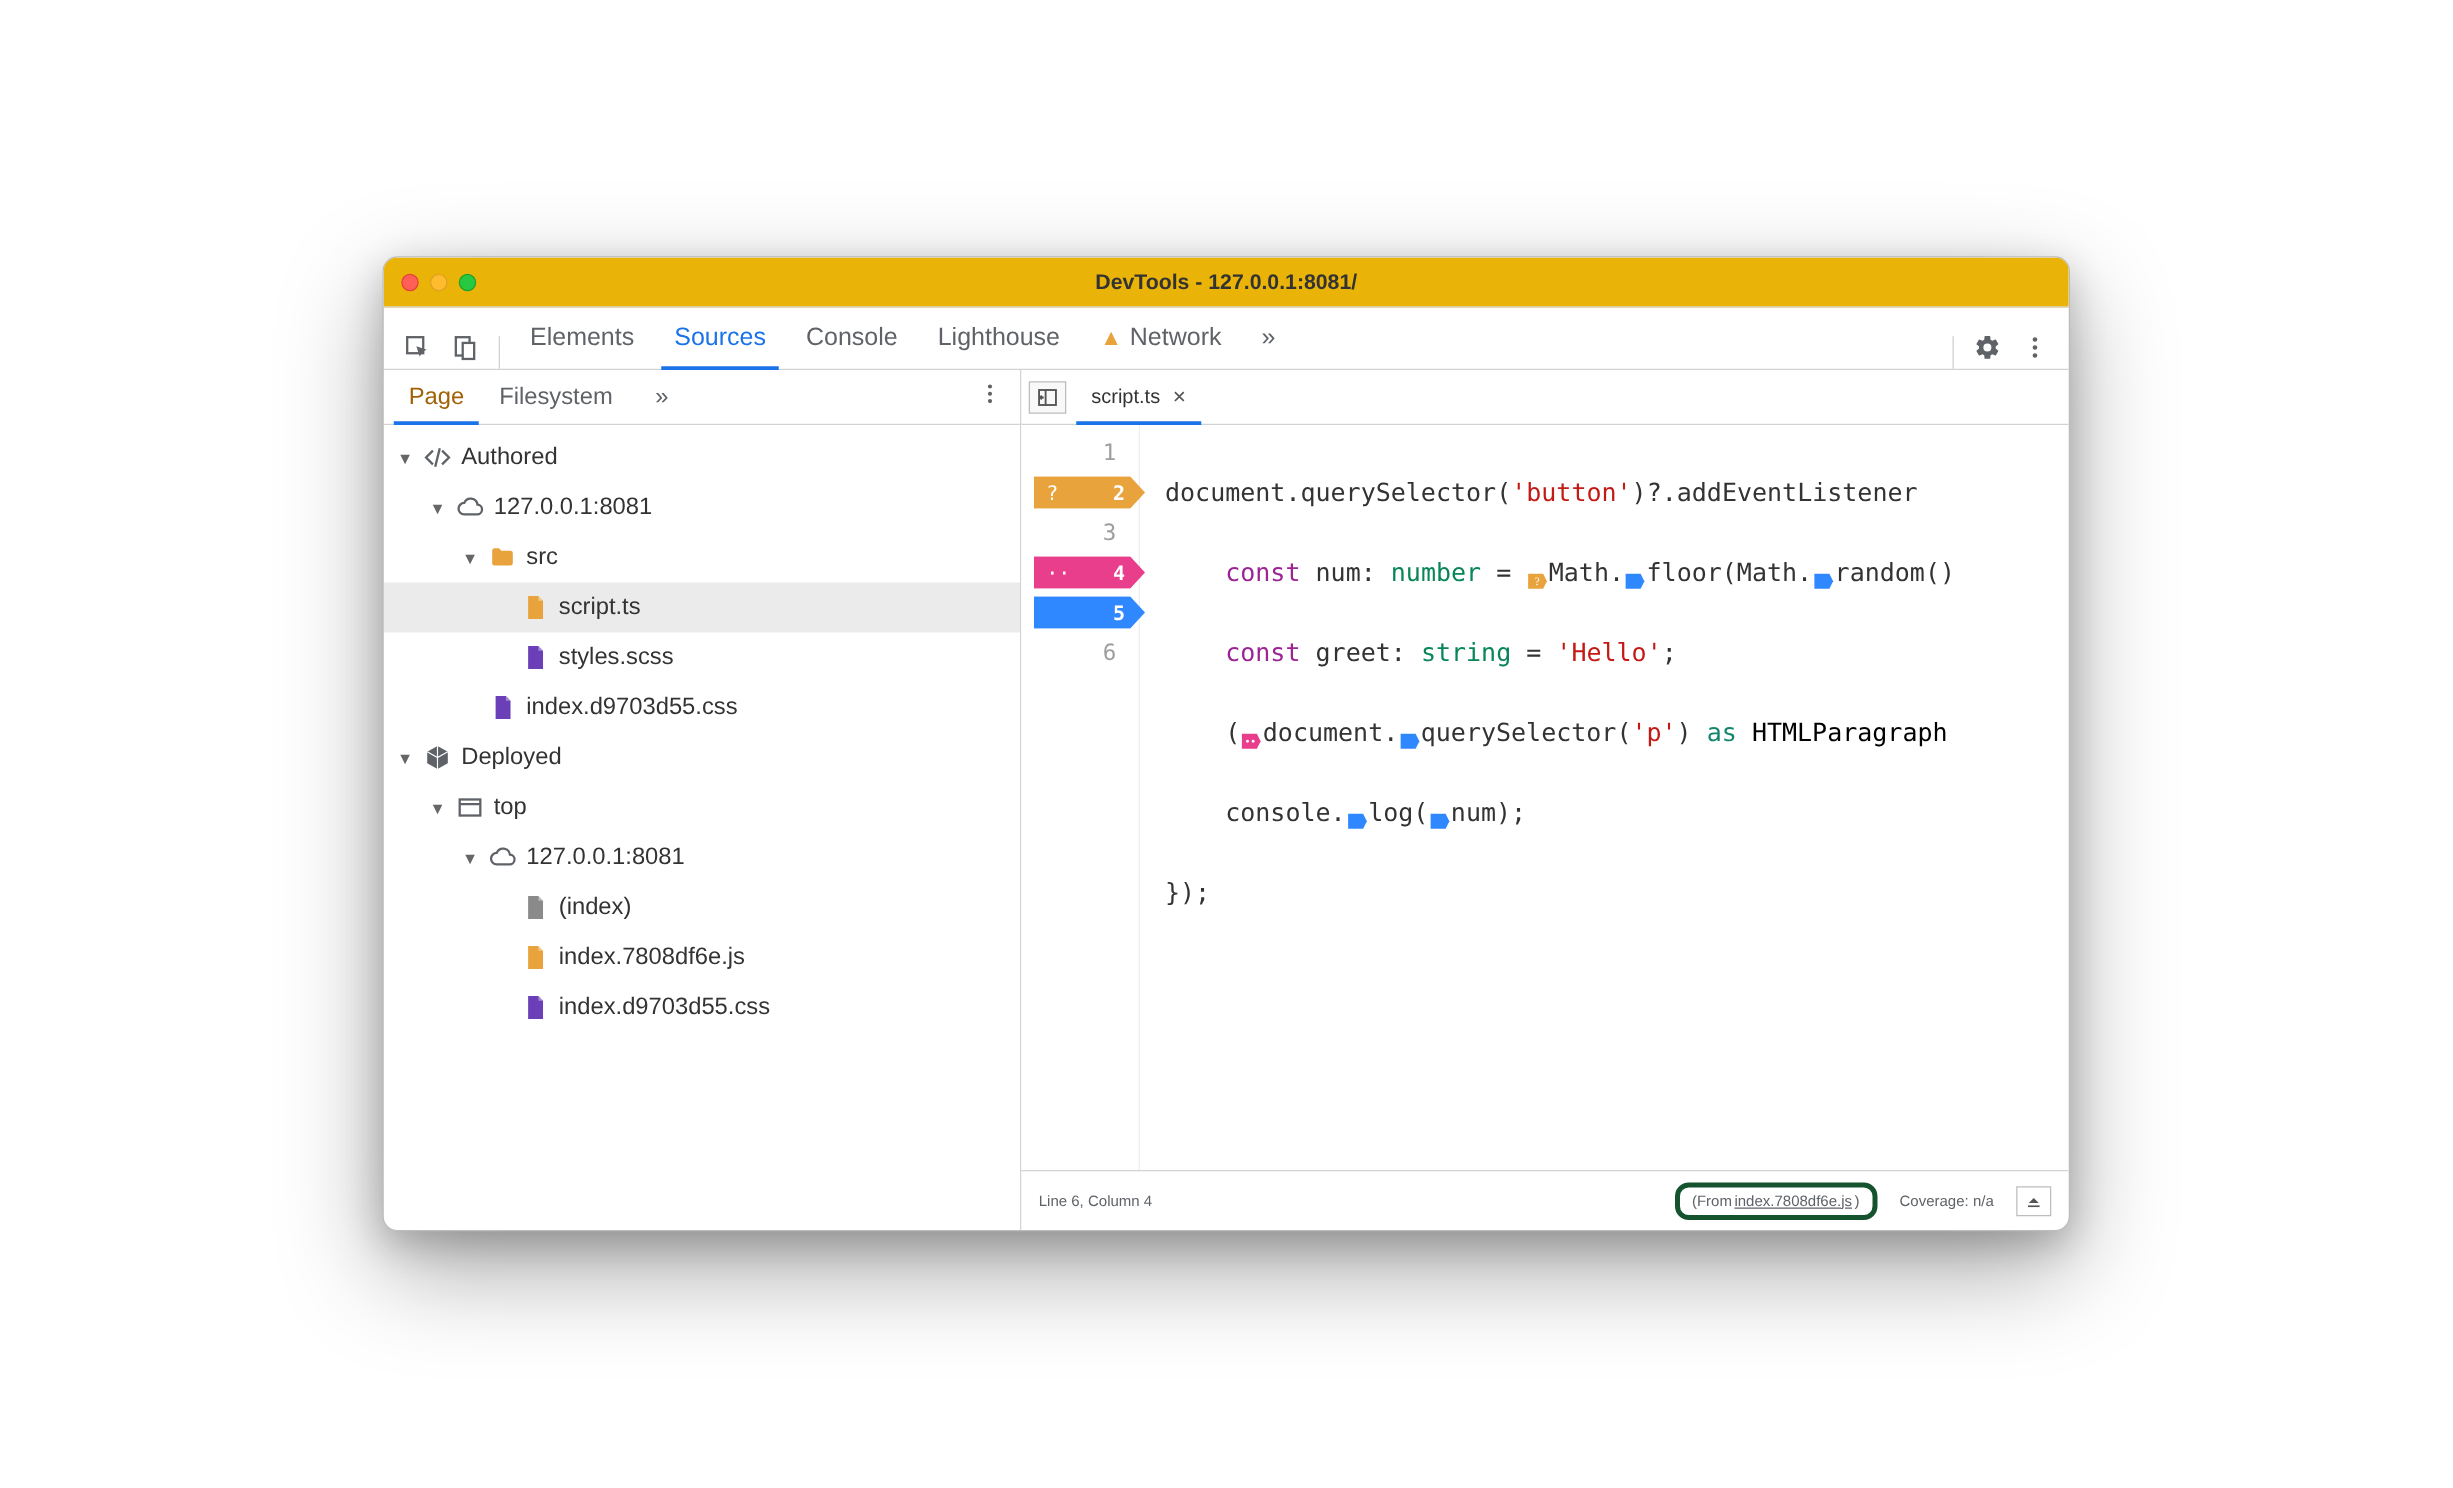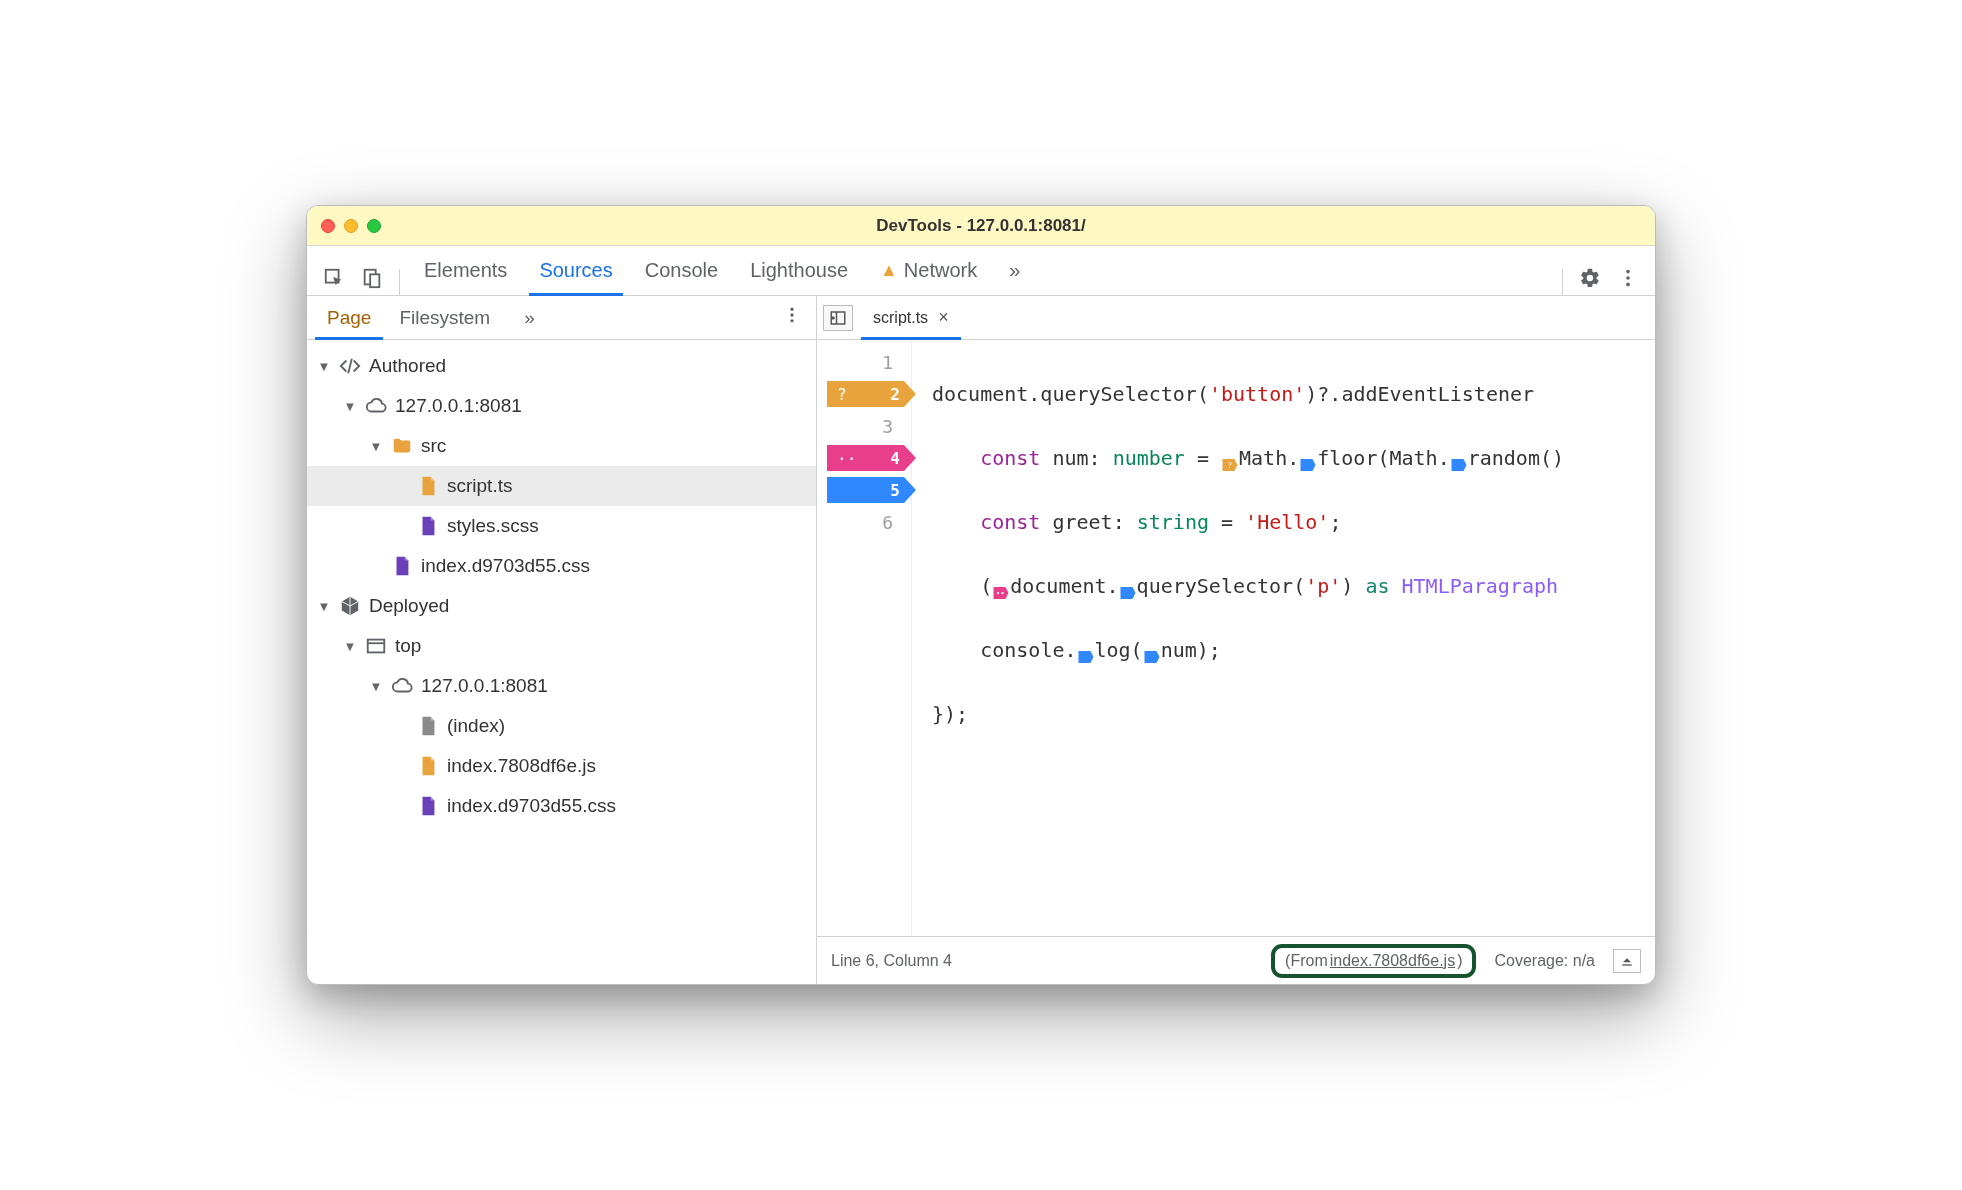--- a/index.html
+++ b/index.html
@@ -25,21 +25,21 @@
     flex-direction: column;
     height: 780px;
   }
   
   .titlebar {
     height: 40px;
     border-bottom: 1px solid #d9d9d9;
     display: flex;
     align-items: center;
     position: relative;
-    background: #fef9c3;
+    background: #eab308;
   }
   .traffic { display: flex; gap: 9px; margin-left: 14px; }
   .traffic-dot { width: 14px; height: 14px; border-radius: 50%; }
   .red { background: #ff5f57; border:1px solid #e14138;}
   .yellow { background: #febc2e; border:1px solid #dfa023;}
   .green { background: #28c840; border:1px solid #1fa22f;}
   .title {
     position: absolute; left:0; right:0; text-align:center;
     font-size: 17px; font-weight: 600; color: #333;
     pointer-events: none;
@@ -126,30 +126,30 @@
   .bp-num { margin-left:auto; font-weight:600;}
   .code {
     flex:1; padding:6px 0 0 20px; font-family:"Menlo","Consolas",monospace;
     white-space:pre; color:#333; overflow:hidden; line-height:32px;
   }
   .code-line { height:32px; display:flex; align-items:flex-end;}
   .tok-kw { color:#9b2393; }
   .tok-str { color:#c41a16; }
   .tok-typekey { color:#098658; }
   .tok-as { color:#14866d; font-weight:400;}
-  .tok-html { color:#8b5cf6;}
+  .tok-html { color:#000000;}
   .step { display:inline-flex; align-items:center; vertical-align:middle;}
   .step svg { width:18px; height:18px; }
   .step-orange svg { fill:#e8a33d; }
   .step-blue svg { fill:#2f88ff; }
   .step-pink svg { fill:#e83e8c; }
   
   .statusbar {
     height:48px; border-top:1px solid #d2d2d2; display:flex; align-items:center;
-    padding:0 14px; gap:18px; font-size:16px; color:#5f6368;
+    padding:0 14px; gap:18px; font-size:12px; color:#5f6368;
   }
   .status-left { margin-right:auto;}
   .from-box {
     border:4px solid #14532d; border-radius:11px; padding:4px 10px;
     display:flex; align-items:center; color:#5f6368;
   }
   .from-link { text-decoration:underline; color:#5f6368; padding:0 2px;}
   .expand-btn {
     width:28px; height:24px; border:1px solid #bdbdbd; display:flex; align-items:center; justify-content:center;
     color:#555;

